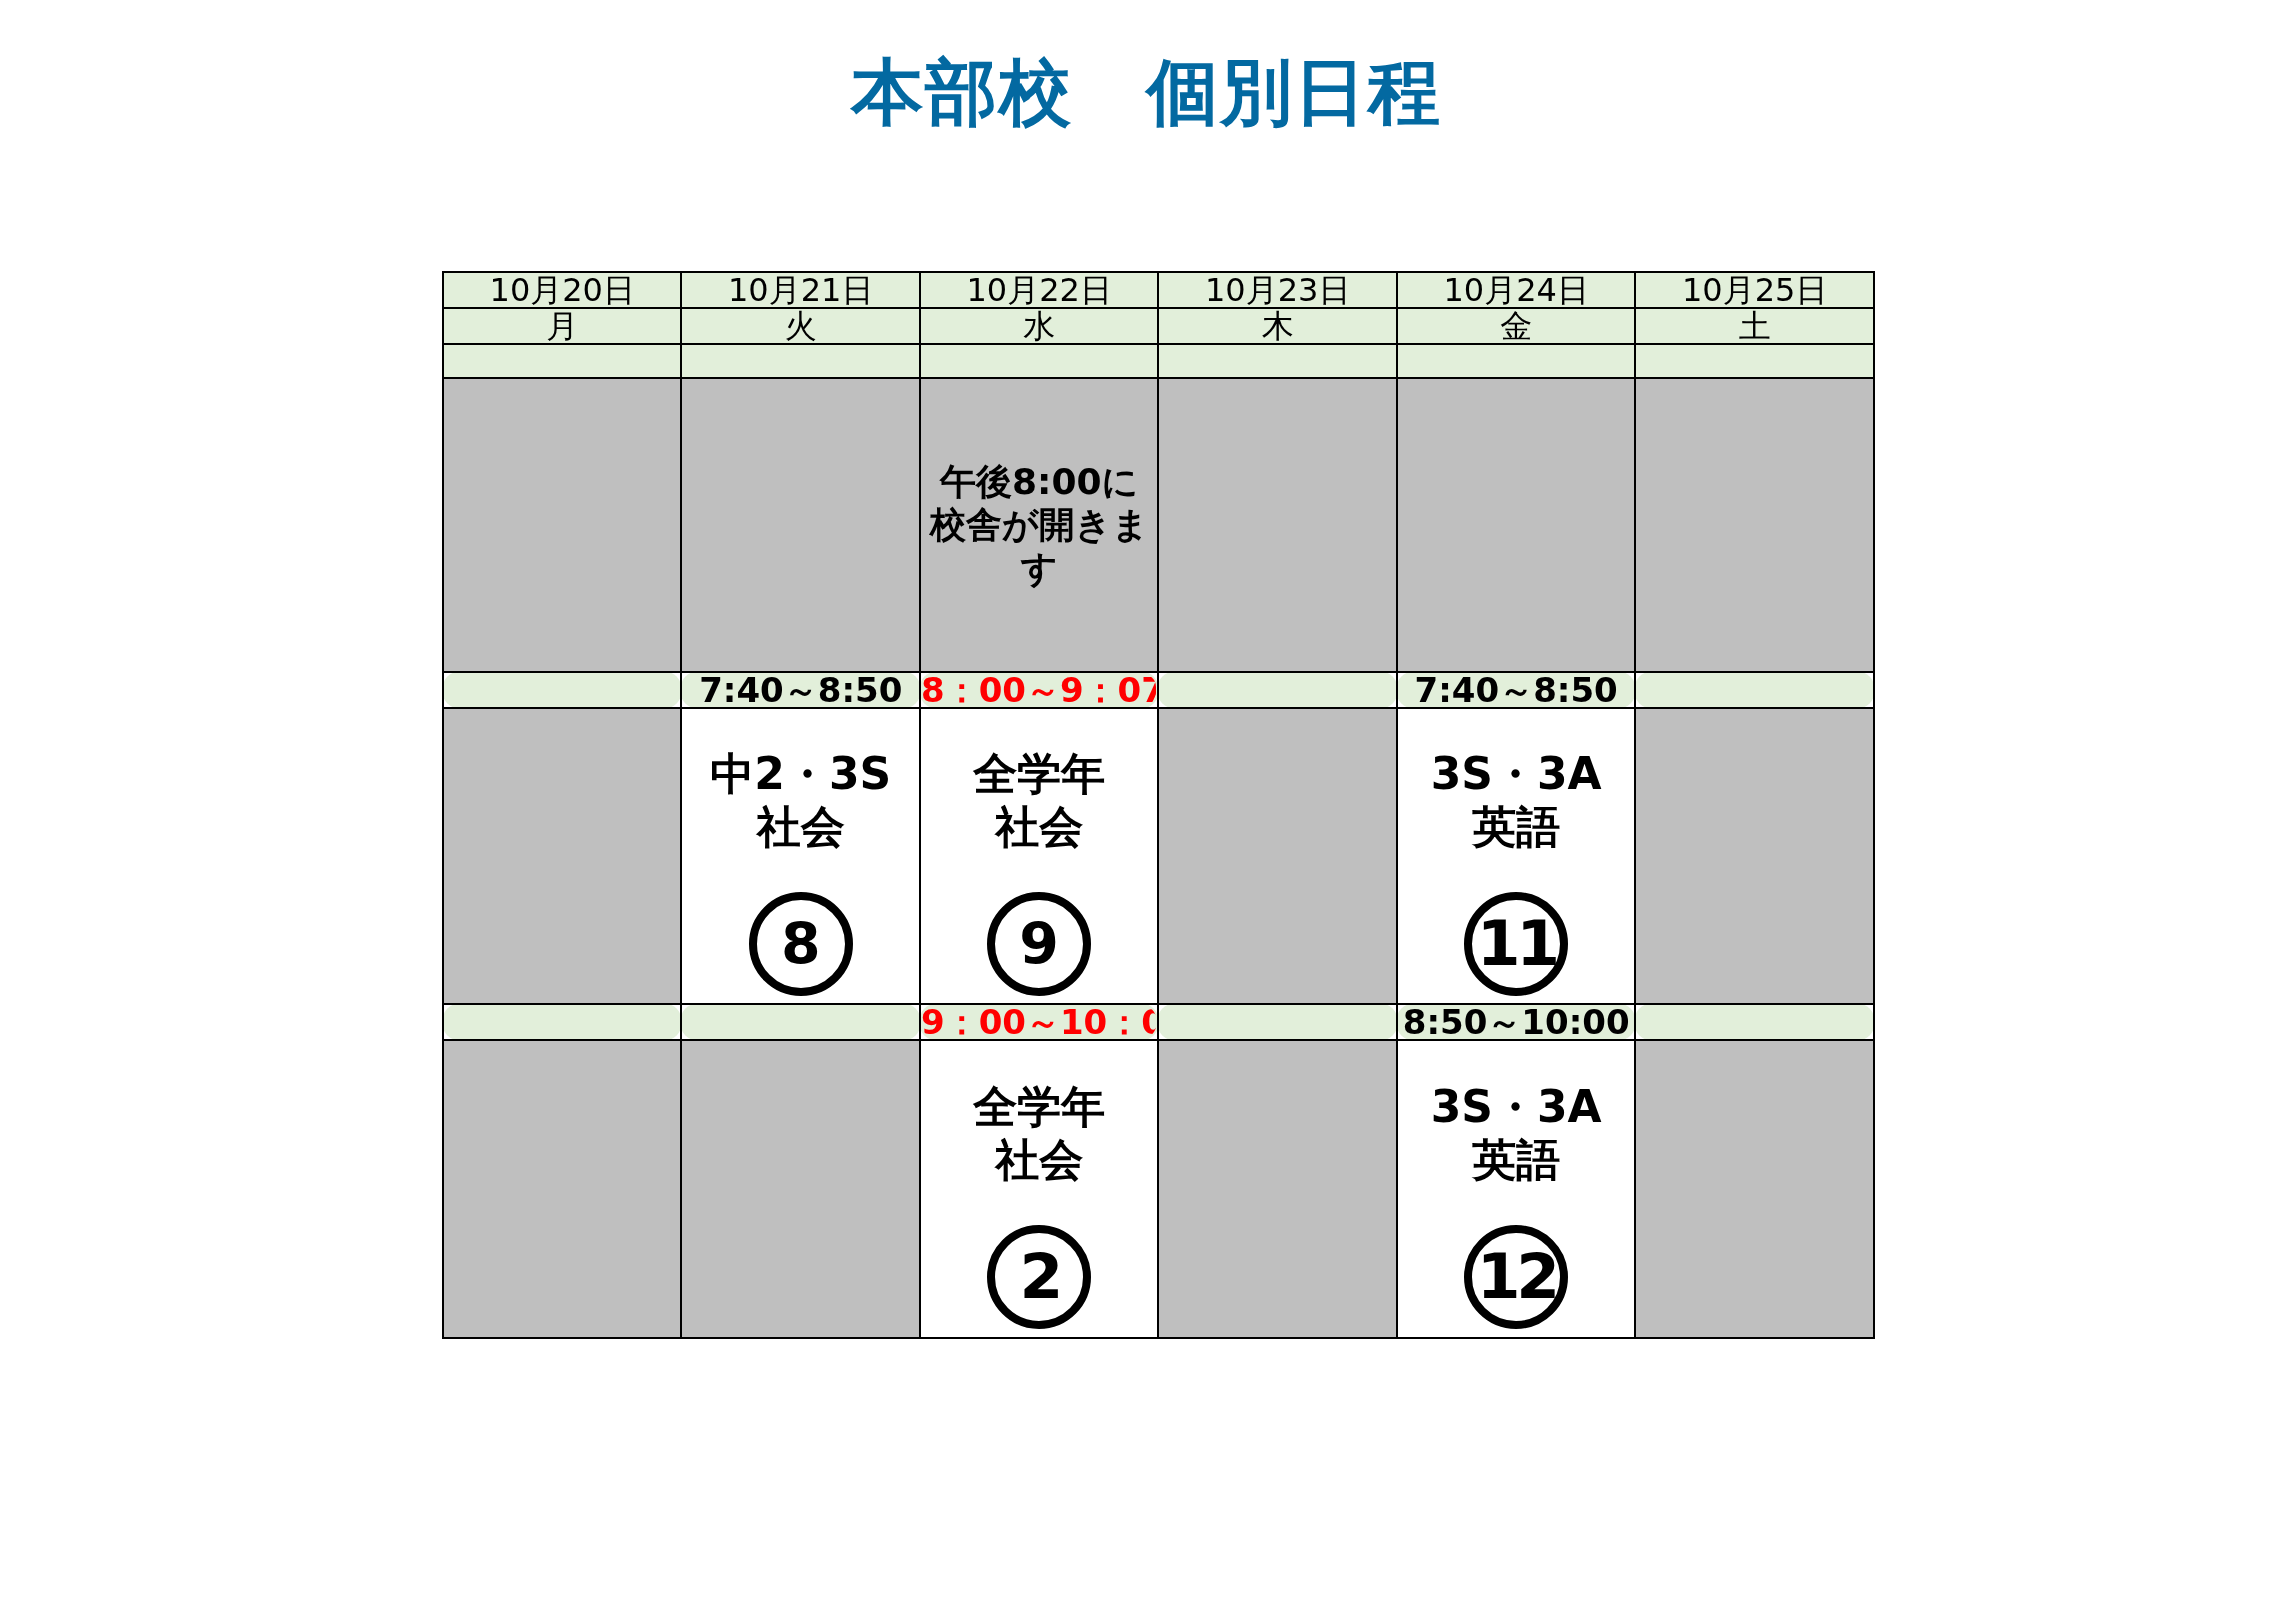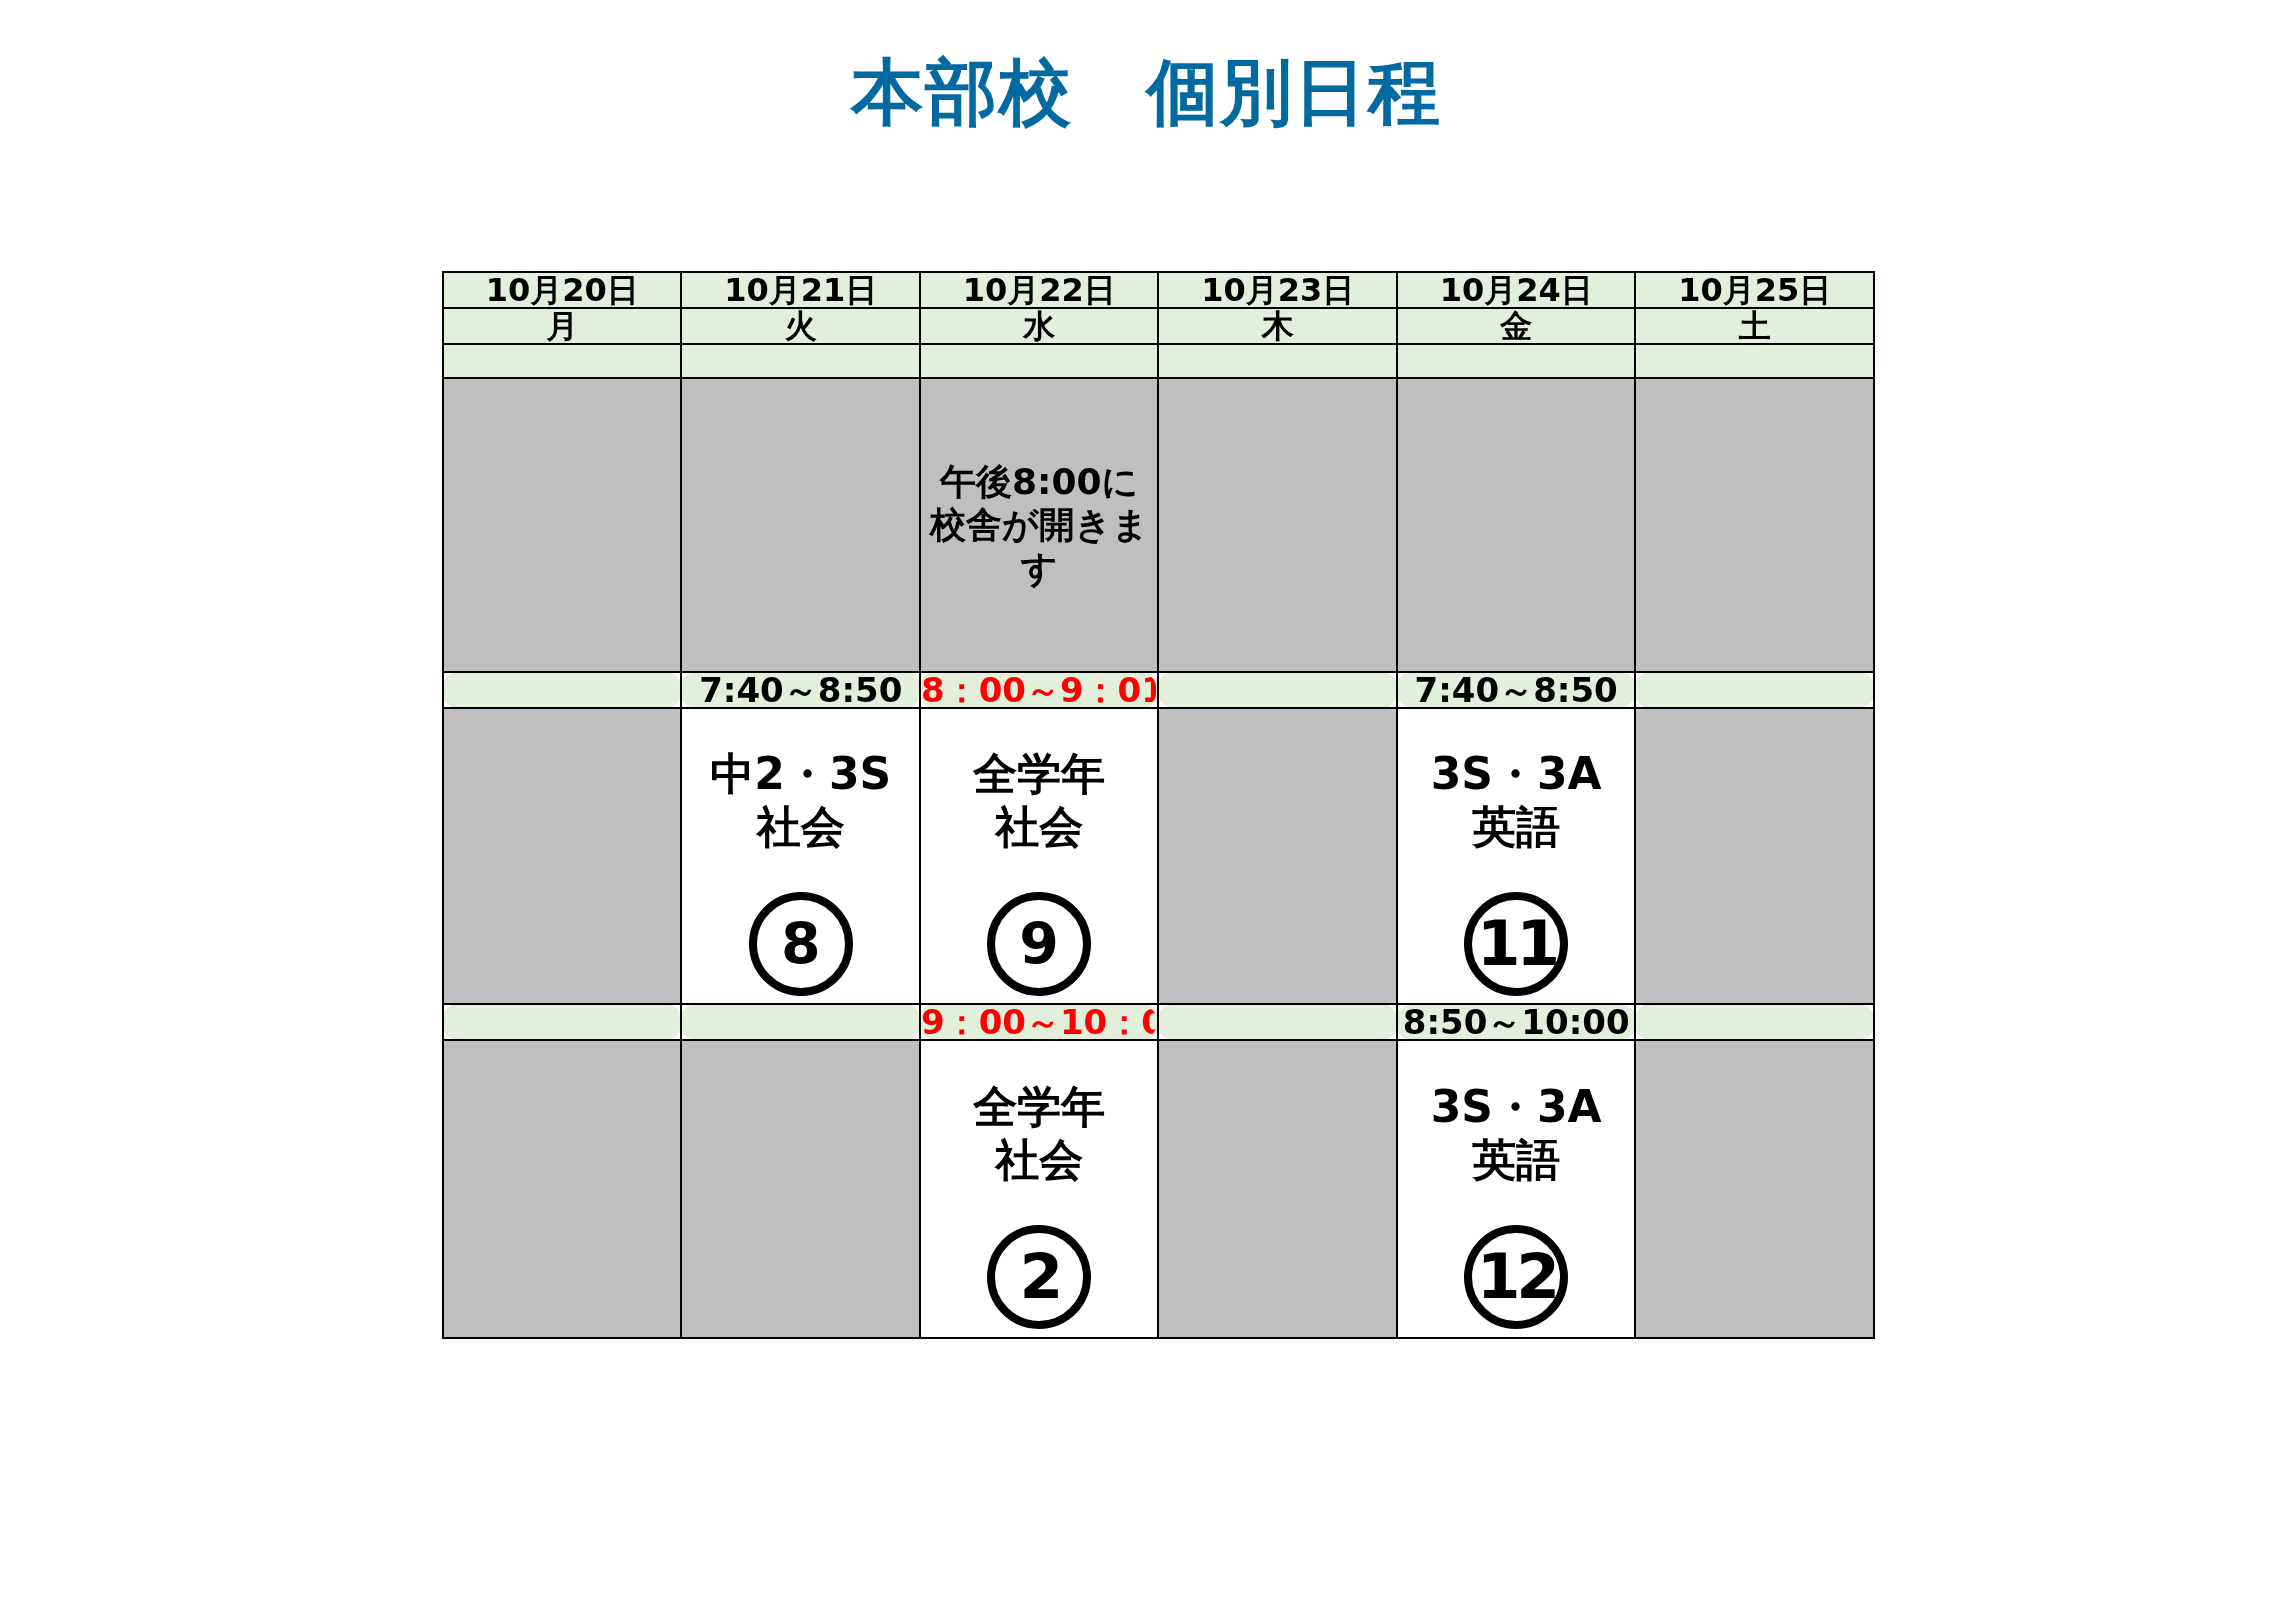--- a/index.html
+++ b/index.html
@@ -40,21 +40,21 @@
   .w { background:var(--open-white,#FFFFFF); }
 
   tr.r-date td  { height:34px; }
   tr.r-day td   { height:34px; }
   tr.r-spacer td{ height:32px; }
   tr.r-notice td{ height:292px; }
   tr.r-time td  { height:34px; }
   tr.r-class1 td{ height:294px; }
   tr.r-class2 td{ height:296px; }
 
-  .hdr  { font-size:32px; font-weight:bold; line-height:1; }
+  .hdr  { font-size:32px; font-weight:normal; line-height:1; }
   .time { font-size:34px; font-weight:bold; white-space:nowrap; line-height:1;border-radius:15px; }
   .time.red { color:var(--time-red,#FF0000); }
 
   .notice-cell { font-size:36px; font-weight:bold; line-height:1.2; }
 
   .class-cell { vertical-align:top; }
   .grp {
     margin-top:32px;
     font-size:44px;
     font-weight:bold;
@@ -127,21 +127,21 @@
         <div>校舎が開きます</div>
       </td>
       <td class="x"></td>
       <td class="x"></td>
       <td class="x"></td>
     </tr>
 
     <tr class="r-time">
       <td class="g time"></td>
       <td class="g time">7:40～8:50</td>
-      <td class="g time red">8：00～9：01</td>
+      <td class="g time red">8：00～9：07</td>
       <td class="g time"></td>
       <td class="g time">7:40～8:50</td>
       <td class="g time"></td>
     </tr>
 
     <tr class="r-class1">
       <td class="x"></td>
       <td class="w class-cell">
         <div class="grp">
           <div>中2・3S</div>

